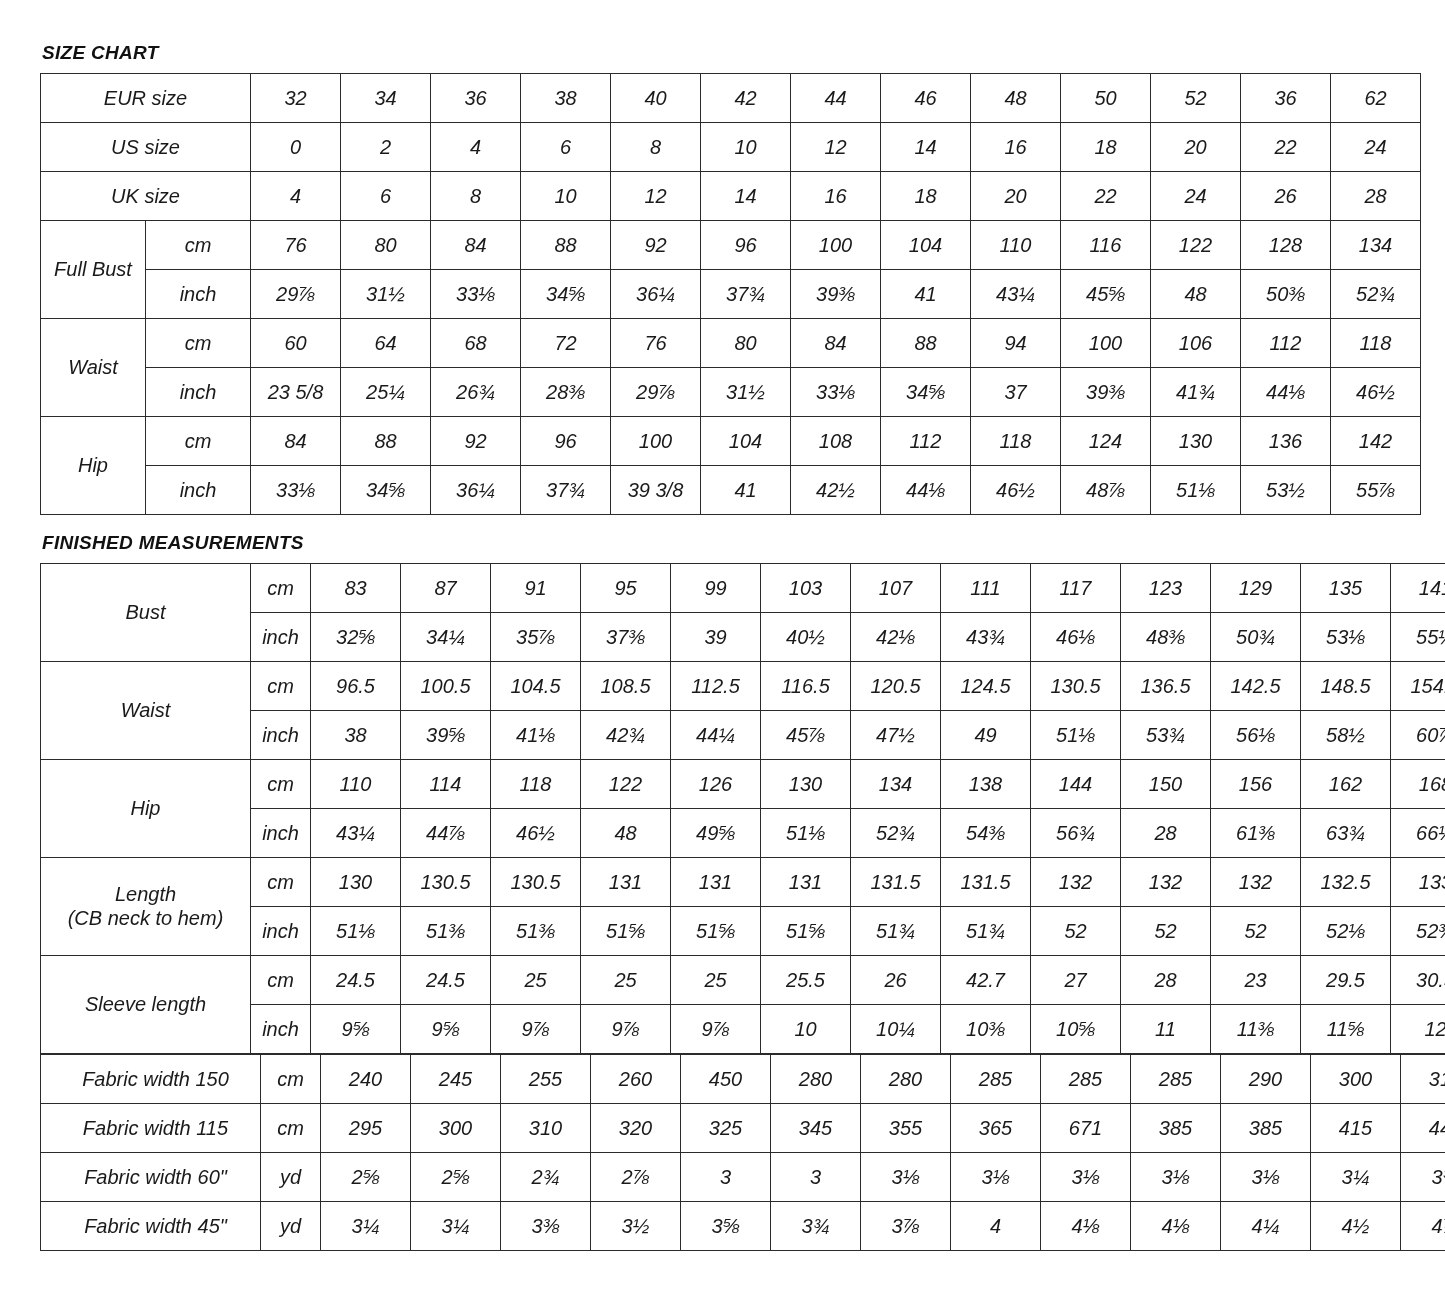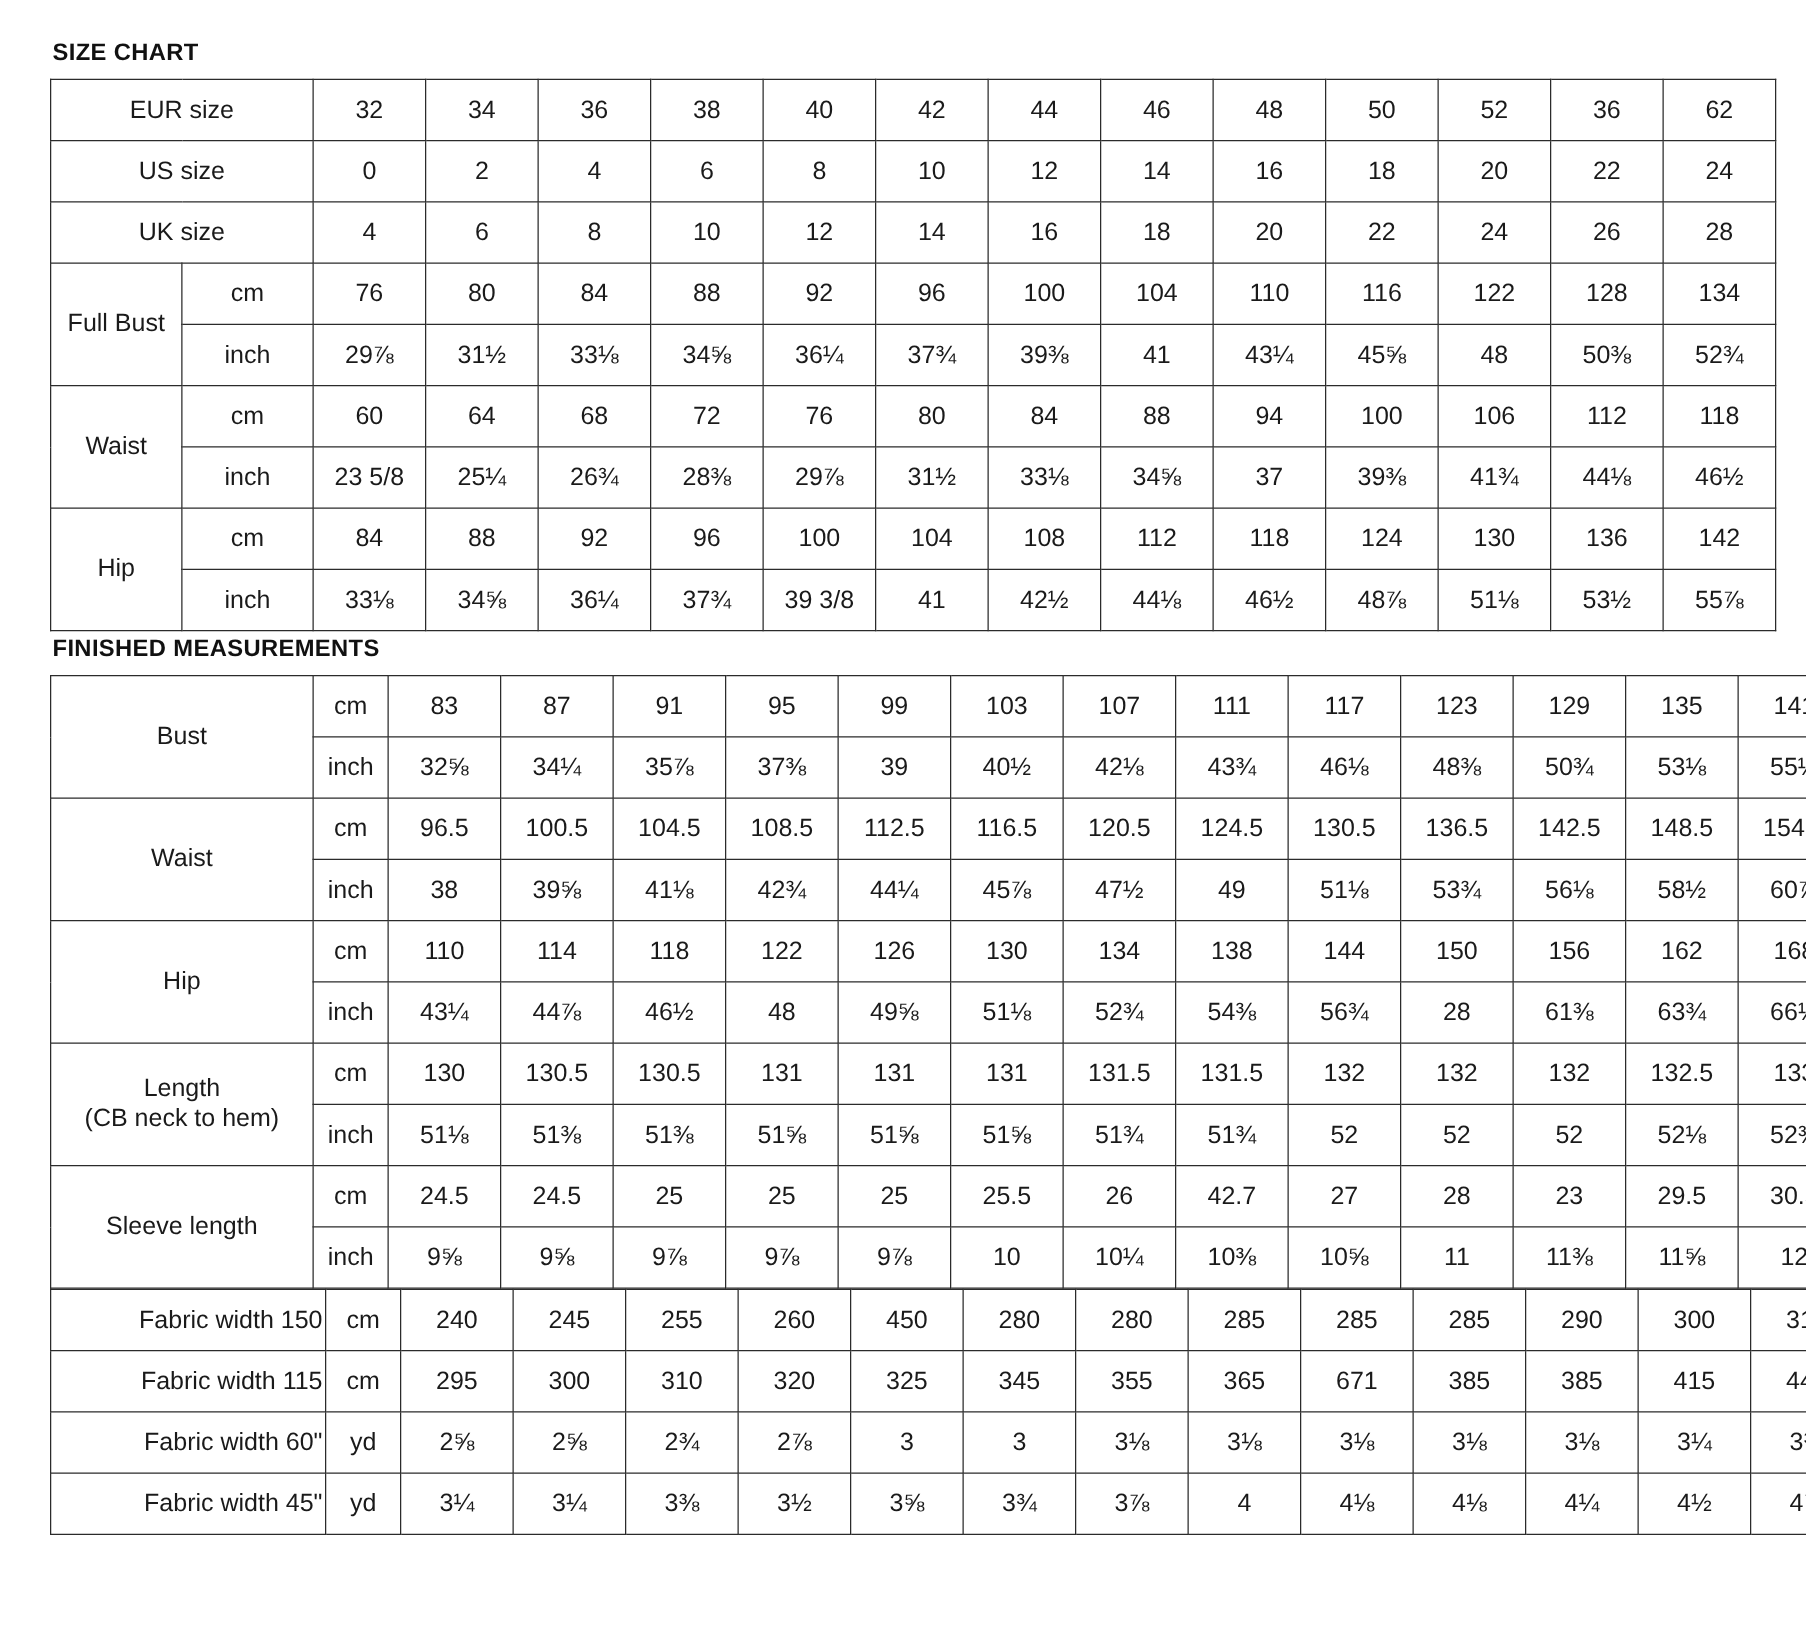--- a/index.html
+++ b/index.html
@@ -8,32 +8,33 @@
     background: #ffffff;
   }
   body {
     width: 1445px;
     height: 1311px;
     font-family: "Liberation Sans", sans-serif;
     color: #1a1a1a;
     -webkit-font-smoothing: antialiased;
   }
   .page {
-    padding: 32px 40px 0 40px;
+    padding: 42px 40px 0 40px;
     box-sizing: border-box;
+    font-style: italic;
   }
   h2.section-title {
     font-size: 19px;
     font-weight: bold;
     letter-spacing: 0.3px;
     margin: 0 0 9px 2px;
     color: #111;
   }
   h2.section-title.spaced {
-    margin-top: 4px;
+    margin-top: 17px;
   }
   table.chart {
     border-collapse: collapse;
     width: 1365px;
     table-layout: fixed;
   }
   table.chart td {
     border: 1px solid #2b2b2b;
     text-align: center;
     vertical-align: middle;
@@ -42,21 +43,21 @@
     height: 48px;
     padding: 0 2px;
     color: #1a1a1a;
     white-space: nowrap;
   }
   td.rowlabel {
     width: 205px;
     font-size: 20px;
   }
   td.rowlabel.leftal {
-    text-align: right;
+    text-align: center;
     padding-left: 12px;
   }
   td.unit {
     width: 55px;
     font-size: 18px;
   }
   td.val {
     width: 85px;
   }
   td.twoline {

